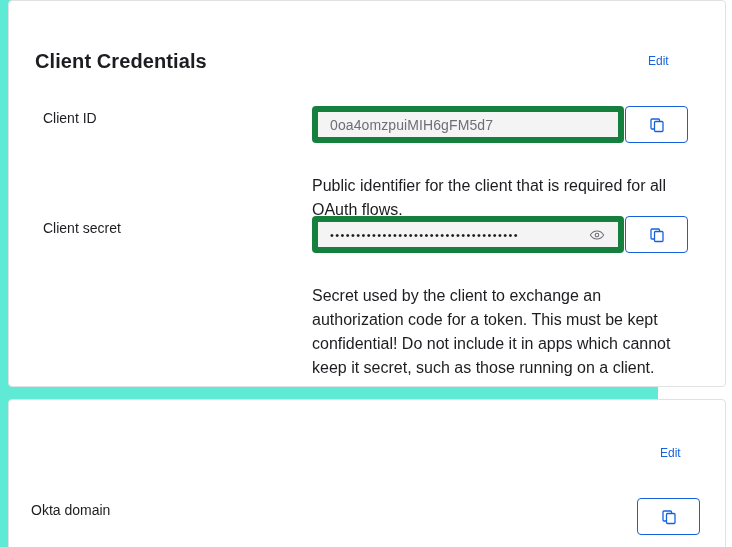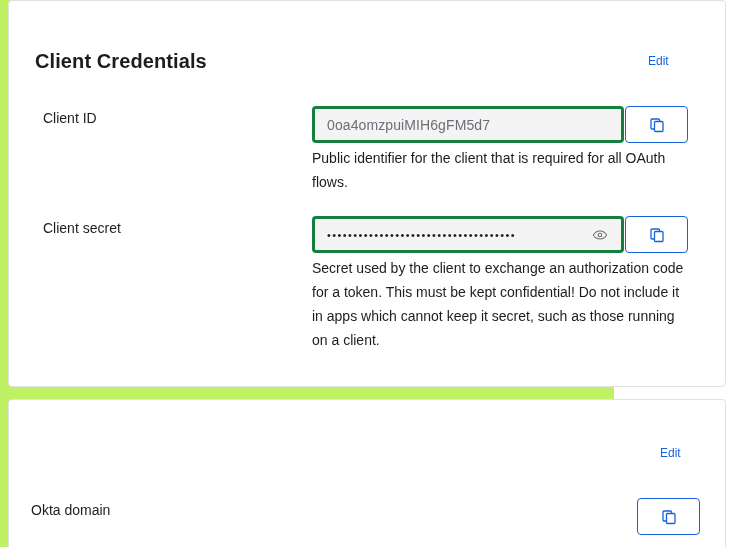--- a/index.html
+++ b/index.html
@@ -11,21 +11,22 @@
     height: 547px;
     background: #ffffff;
     font-family: "Liberation Sans", sans-serif;
     color: #1d1d21;
     overflow: hidden;
   }
   .page {
     width: 614px;
     height: 547px;
     position: relative;
-    background: #bef264;
+    background: #5eead4;
+    padding-left: 44px;
   }
   .card {
     position: absolute;
     left: 8px;
     background: #ffffff;
     border: 1px solid #dfe1e2;
     border-radius: 4px;
     box-sizing: border-box;
   }
   #card-credentials {
@@ -82,21 +83,21 @@
     left: 43px;
     top: 220px;
   }
   #label-okta-domain {
     left: 31px;
     top: 502px;
   }
   .input-box {
     position: absolute;
     background: #f4f4f4;
-    border: 3px solid #15803d;
+    border: 6px solid #15803d;
     border-radius: 4px;
     box-sizing: border-box;
     font-size: 14px;
     color: #6e6e78;
     padding: 0 12px;
     display: flex;
     align-items: center;
   }
   #input-client-id {
     left: 312px;
@@ -167,23 +168,24 @@
     height: 37px;
   }
   .copy-icon {
     color: #1662dd;
     width: 16px;
     height: 16px;
     display: block;
   }
   .helper-text {
     position: absolute;
-    font-size: 14px;
+    font-size: 16px;
     line-height: 24px;
     color: #1d1d21;
+    margin-top: 28px;
   }
   #helper-client-id {
     left: 312px;
     top: 146px;
     width: 380px;
   }
   #helper-client-secret {
     left: 312px;
     top: 256px;
     width: 372px;

